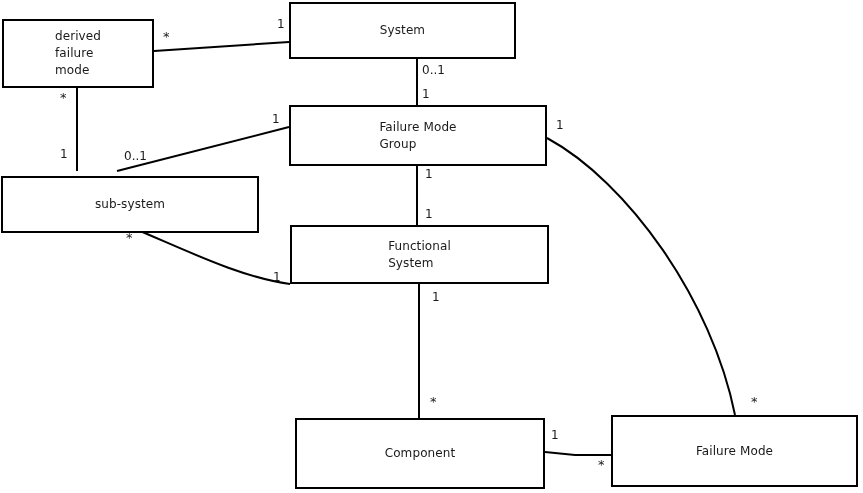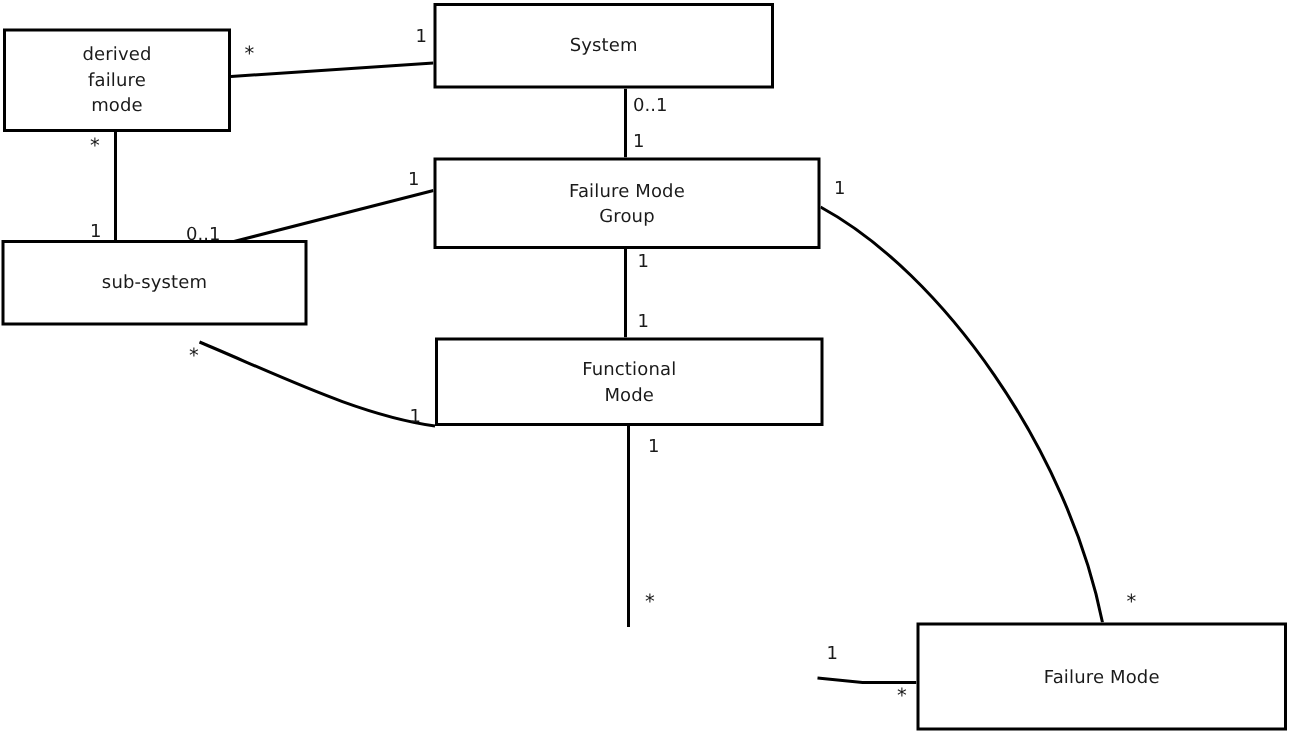--- a/index.html
+++ b/index.html
@@ -29,21 +29,20 @@
     background: #ffffff;
     display: flex;
     align-items: center;
     justify-content: center;
     z-index: 2;
   }
   .uml-class-name {
     font-size: 12px;
     color: #1a1a1a;
     line-height: 17px;
-    text-align: center;
     white-space: pre-line;
     letter-spacing: 0.1px;
   }
   .multiplicity {
     position: absolute;
     font-size: 12px;
     color: #1a1a1a;
     line-height: 12px;
     white-space: nowrap;
     z-index: 3;
@@ -79,29 +78,32 @@
 
   <div class="uml-class" style="left: 289px; top: 2px; width: 227px; height: 57px;">
     <span class="uml-class-name">System</span>
   </div>
 
   <div class="uml-class" style="left: 289px; top: 105px; width: 258px; height: 61px;">
     <span class="uml-class-name">Failure Mode
 Group</span>
   </div>
 
-  <div class="uml-class" style="left: 1px; top: 160px; width: 204px; height: 57px;">
+  <div class="uml-class" style="left: 1px; top: 176px; width: 258px; height: 57px;">
     <span class="uml-class-name">sub-system</span>
   </div>
 
   <div class="uml-class" style="left: 290px; top: 225px; width: 259px; height: 59px;">
     <span class="uml-class-name">Functional
-Mode</span>
+System</span>
   </div>
 
+  <div class="uml-class" style="left: 295px; top: 418px; width: 250px; height: 71px;">
+    <span class="uml-class-name">Component</span>
+  </div>
 
   <div class="uml-class" style="left: 611px; top: 415px; width: 247px; height: 72px;">
     <span class="uml-class-name">Failure Mode</span>
   </div>
 
   <span class="multiplicity mult-star" style="left: 163px; top: 31px;">*</span>
   <span class="multiplicity" style="left: 277px; top: 18px;">1</span>
   <span class="multiplicity" style="left: 422px; top: 64px;">0..1</span>
   <span class="multiplicity" style="left: 422px; top: 88px;">1</span>
   <span class="multiplicity mult-star" style="left: 60px; top: 92px;">*</span>

